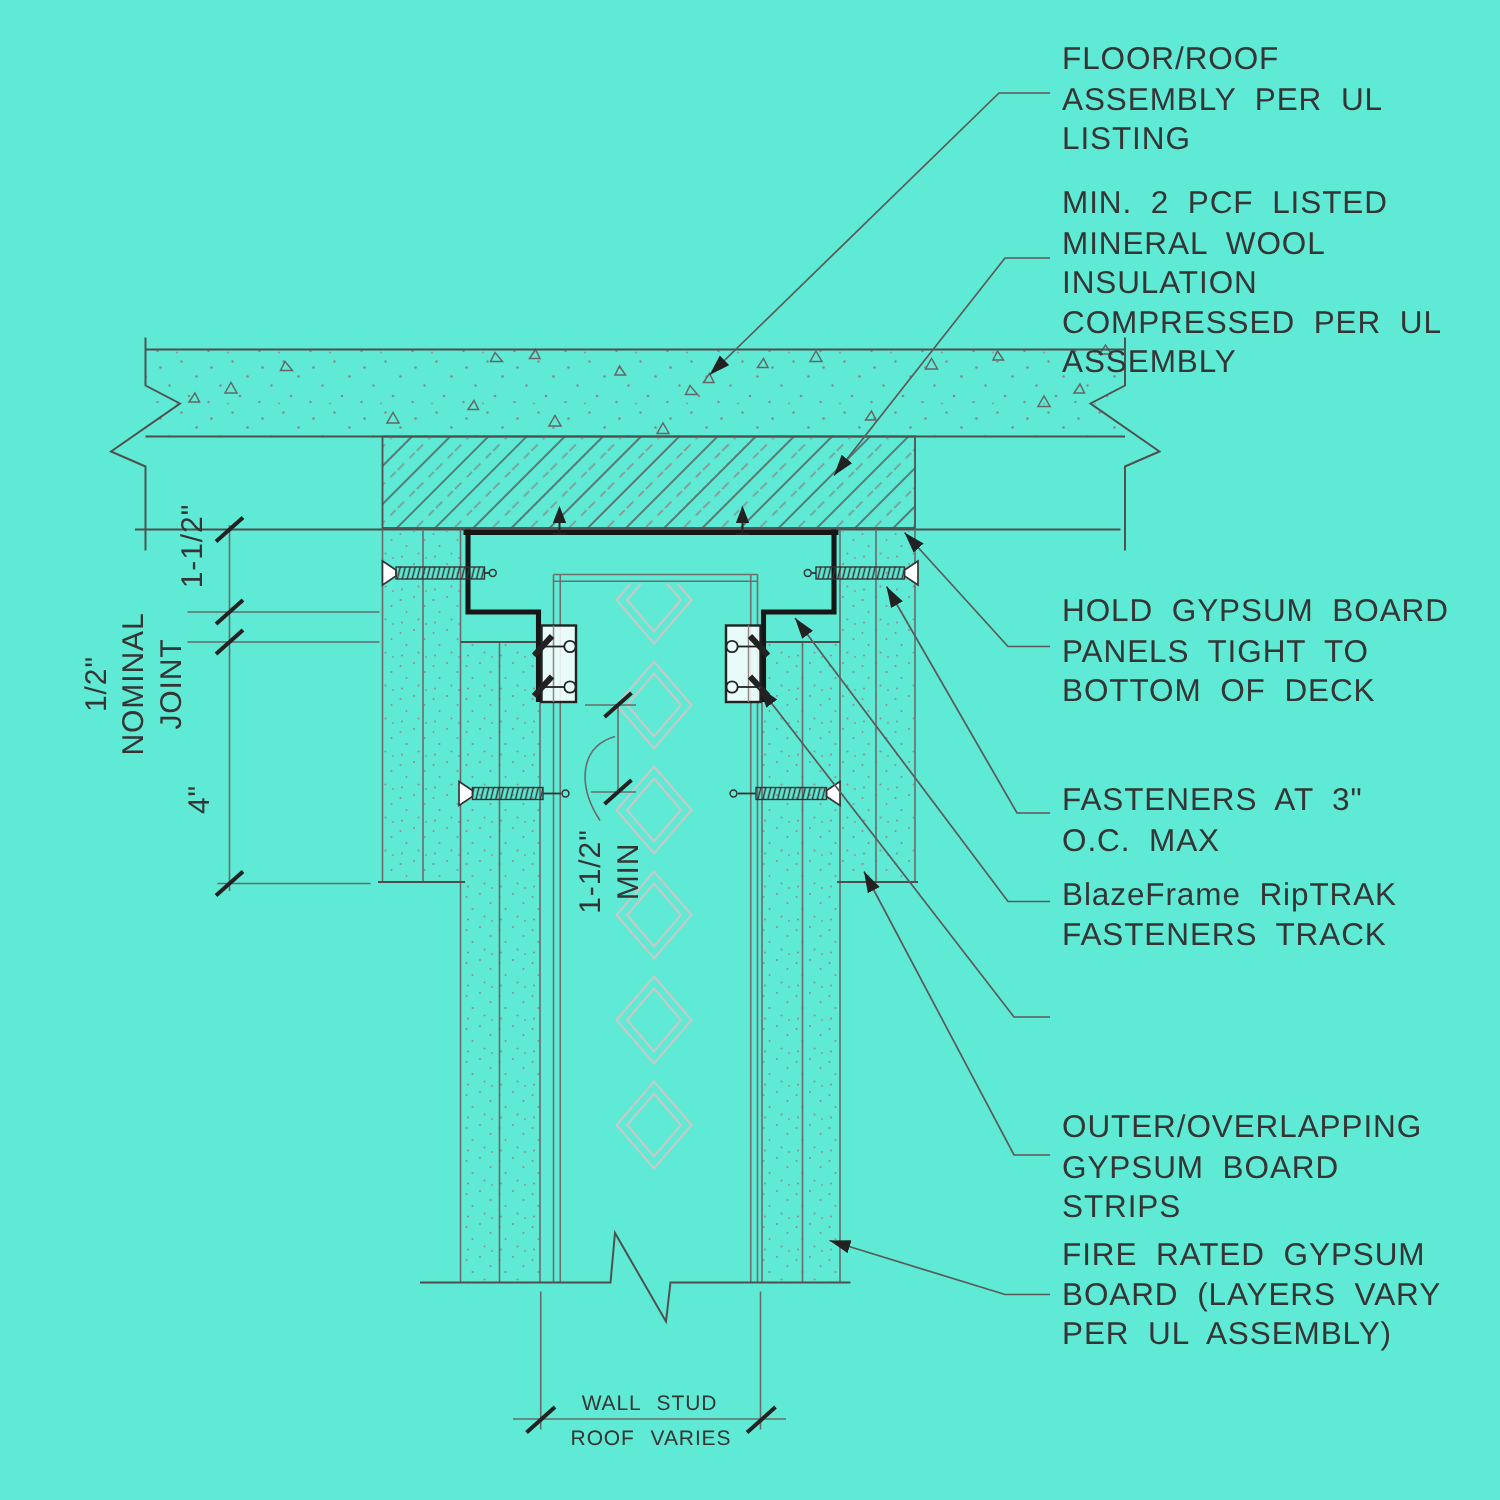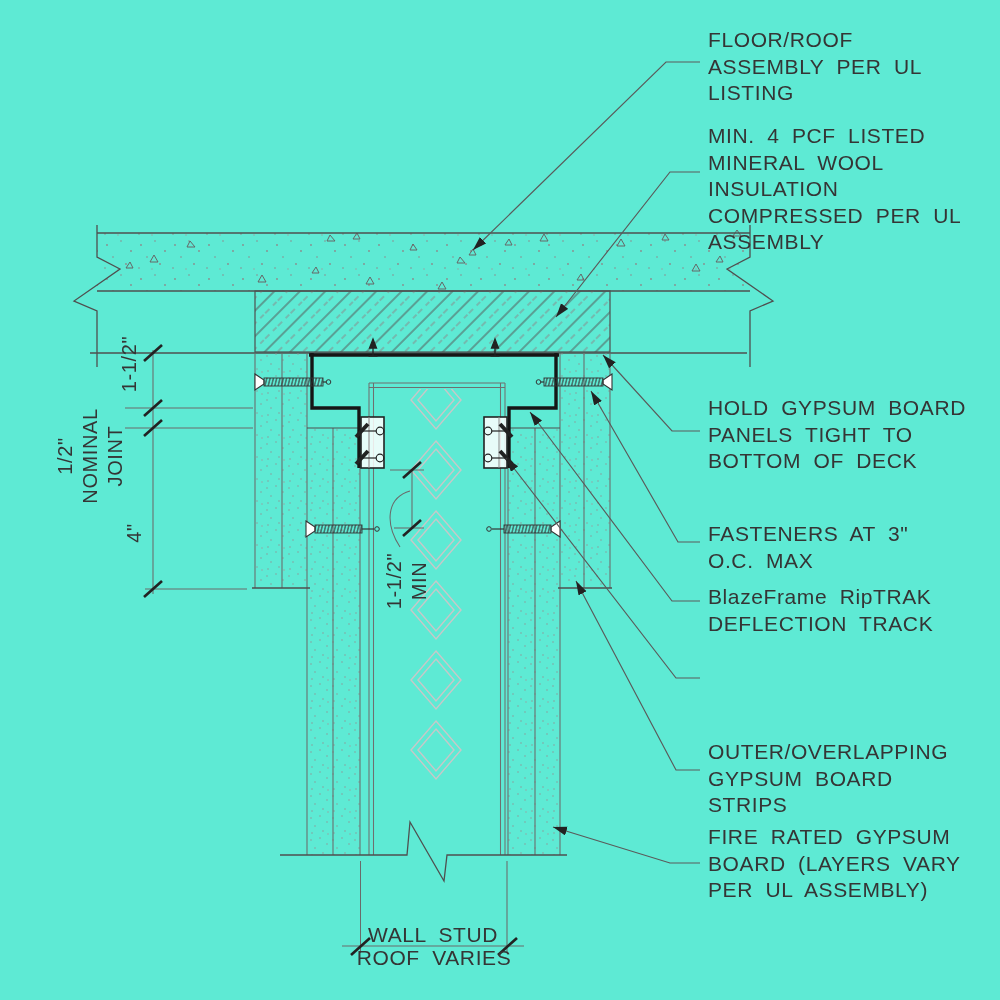--- a/index.html
+++ b/index.html
@@ -4,21 +4,21 @@
 <style>
   html,body{margin:0;padding:0;background:#ffffff;}
   #stage{position:relative;width:1000px;height:1000px;background:#5eead4;overflow:hidden;
          font-family:"Liberation Sans",sans-serif;}
   #stage svg{position:absolute;left:0;top:0;}
   .co{position:absolute;font-size:21px;line-height:26.5px;letter-spacing:.6px;word-spacing:6px;
       color:#353535;white-space:pre-line;}
   .dim{position:absolute;font-size:20px;line-height:25px;letter-spacing:.6px;word-spacing:5px;
        color:#353535;white-space:pre-line;text-align:center;
        transform:translate(-50%,-50%) rotate(-90deg);}
-  .dimh{position:absolute;font-size:21px;letter-spacing:.6px;word-spacing:6px;color:#353535;
+  .dimh{position:absolute;font-size:14px;letter-spacing:.6px;word-spacing:6px;color:#353535;
         white-space:nowrap;transform:translate(-50%,-50%);}
 </style>
 </head>
 <body>
 
 <div id="stage">
 <svg width="1000" height="1000" viewBox="0 0 1000 1000">
   <defs>
     <marker id="arr" orient="auto" markerUnits="userSpaceOnUse" markerWidth="16" markerHeight="10" refX="14" refY="4.5">
       <path d="M0,0 L14,4.5 L0,9 Z" fill="#222"></path>
@@ -241,31 +241,31 @@
     <path d="M700,601 L672,601 L530,412" marker-end="url(#arr)"></path>
     <path d="M700,678 L676,678 L506,458" marker-end="url(#arr)"></path>
     <path d="M700,770 L676,770 L576,581" marker-end="url(#arr)"></path>
     <path d="M700,863 L670,863 L553,827" marker-end="url(#arr)"></path>
   </g>
 </svg>
 
 <div class="co" style="left:708px;top:27px">FLOOR/ROOF
 ASSEMBLY PER UL
 LISTING</div>
-<div class="co" style="left:708px;top:123px">MIN. 4 PCF LISTED
+<div class="co" style="left:708px;top:123px">MIN. 2 PCF LISTED
 MINERAL WOOL INSULATION
 COMPRESSED PER UL
 ASSEMBLY</div>
 <div class="co" style="left:708px;top:395px">HOLD GYPSUM BOARD
 PANELS TIGHT TO
 BOTTOM OF DECK</div>
 <div class="co" style="left:708px;top:521px">FASTENERS AT 3"
 O.C. MAX</div>
 <div class="co" style="left:708px;top:584px">BlazeFrame RipTRAK
-DEFLECTION TRACK</div>
+FASTENERS TRACK</div>
 <div class="co" style="left:708px;top:824px">FIRE RATED GYPSUM
 BOARD (LAYERS VARY
 PER UL ASSEMBLY)</div>
 <div class="co" style="left:708px;top:739px">OUTER/OVERLAPPING
 GYPSUM BOARD
 STRIPS</div>
 
 <div class="dim" style="left:129px;top:364px">1-1/2"</div>
 <div class="dim" style="left:90px;top:456px">1/2"
 NOMINAL

